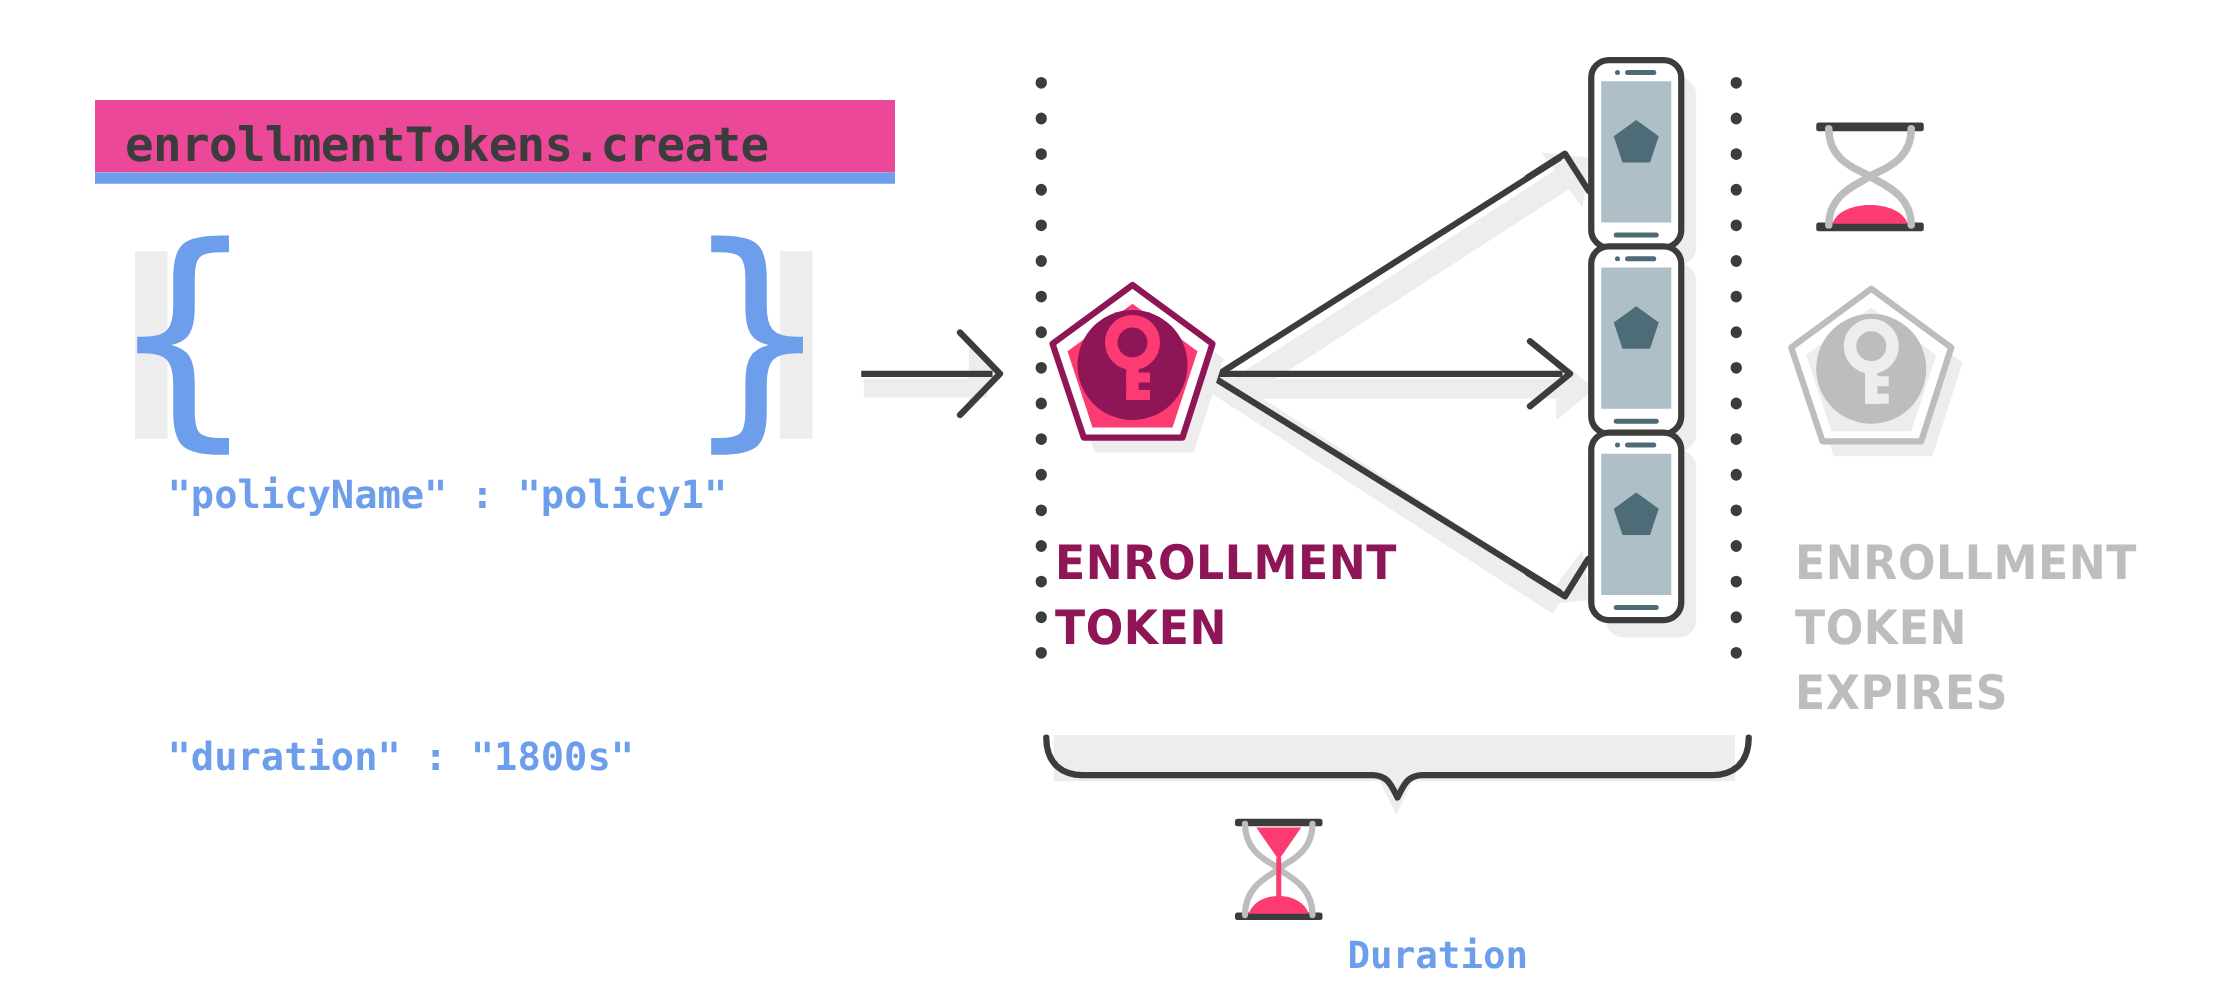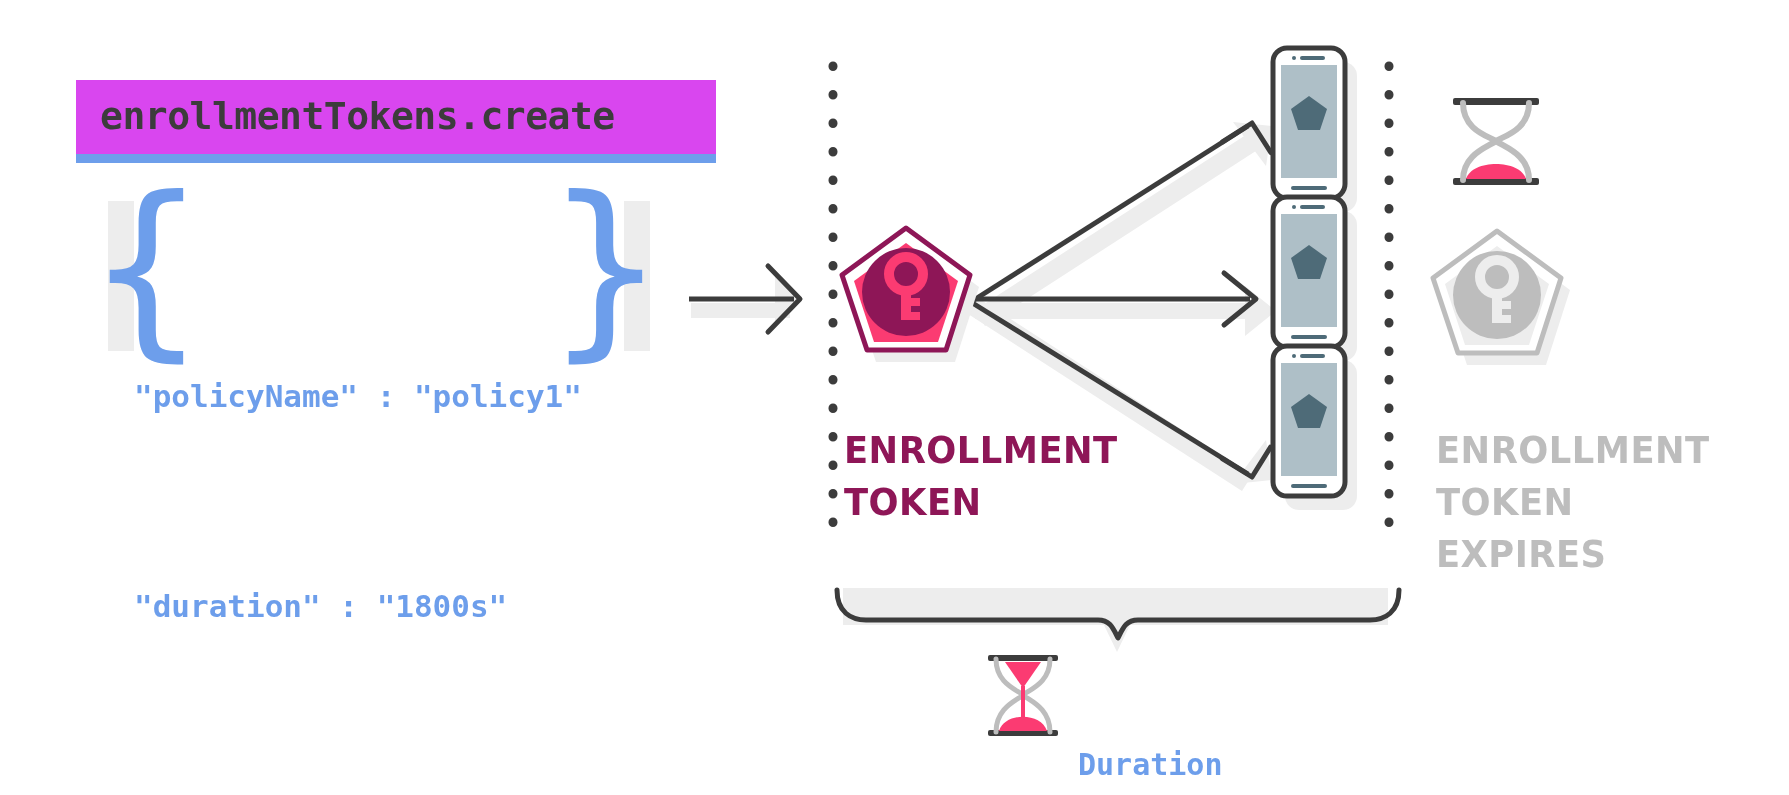--- a/index.html
+++ b/index.html
@@ -22,22 +22,22 @@
 
   
   .api-header {
     position: absolute;
     left: 76px;
     top: 80px;
     width: 640px;
     box-sizing: border-box;
   }
   .api-header-bar {
-    background: #d946ef;
-    padding: 14px 24px 16px 24px;
+    background: #ec4899;
+    padding: 14px 24px 0 24px;
     box-sizing: border-box;
   }
   .api-header-text {
     font-family: "DejaVu Sans Mono", "Liberation Mono", monospace;
     font-size: 38px;
     font-weight: bold;
     color: #3c3c3c;
     letter-spacing: -0.5px;
     white-space: nowrap;
   }

